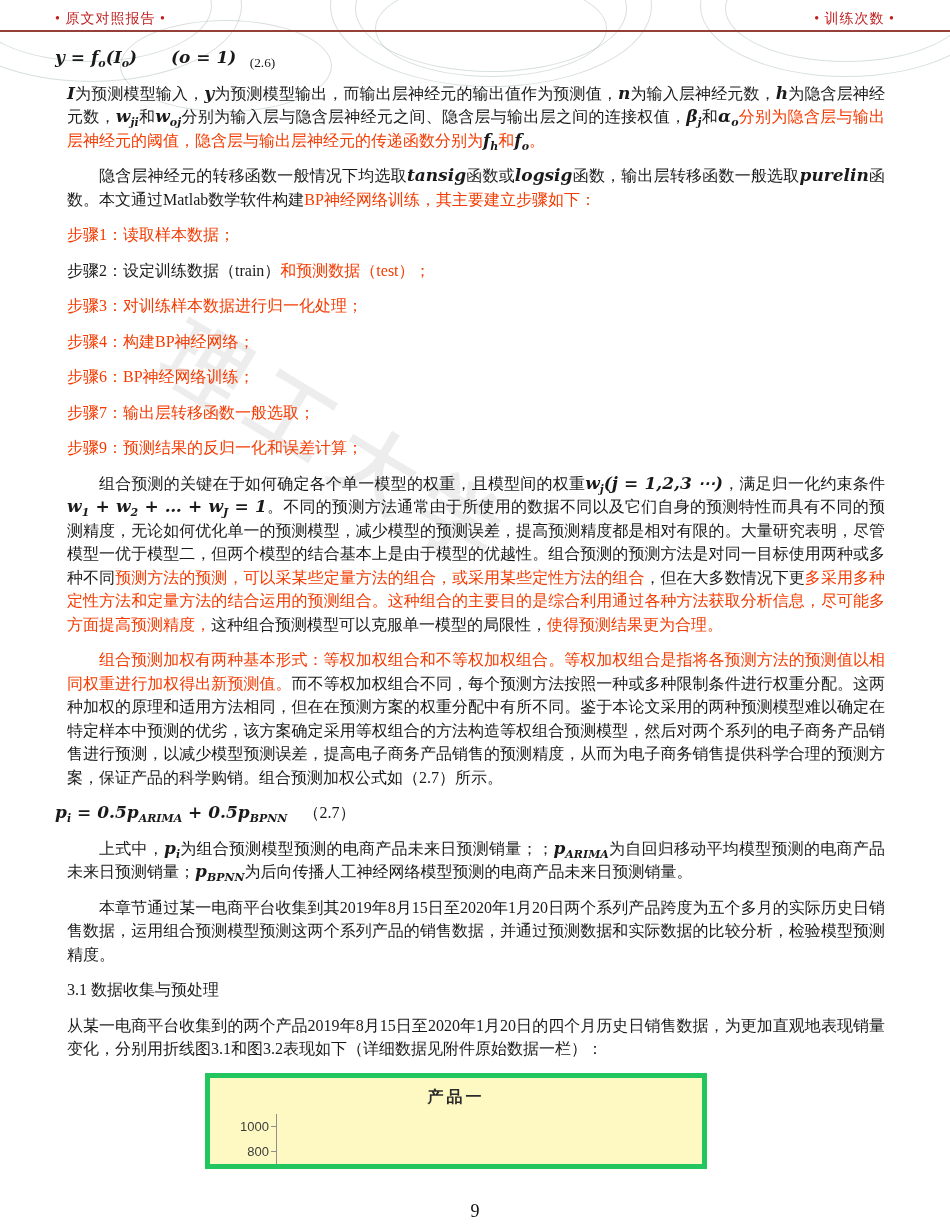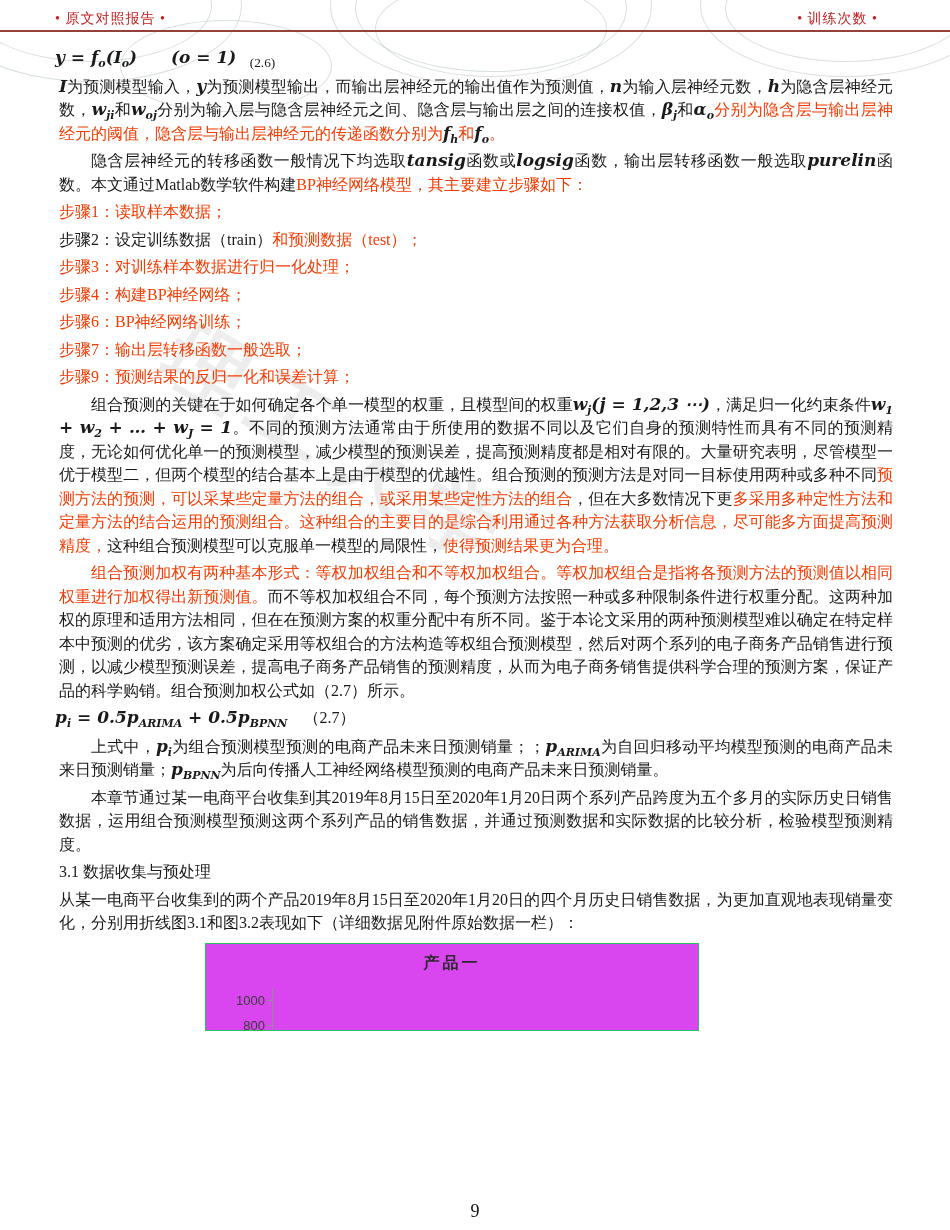--- a/index.html
+++ b/index.html
@@ -26,62 +26,62 @@
   .g1 { left: -60px; top: -70px; width: 300px; height: 150px; }
   .g2 { left: -30px; top: -50px; width: 240px; height: 110px; }
   .g3 { left: 330px; top: -75px; width: 320px; height: 160px; }
   .g4 { left: 355px; top: -55px; width: 270px; height: 125px; }
   .g5 { left: 375px; top: -20px; width: 230px; height: 95px; }
   .g6 { left: 700px; top: -65px; width: 290px; height: 140px; }
   .g7 { left: 725px; top: -45px; width: 240px; height: 105px; }
   .g8 { left: 120px; top: 20px; width: 210px; height: 90px; }
 
   .header {
-    position: absolute; top: 10px; left: 55px; right: 72px;
+    position: absolute; top: 10px; left: 55px; right: 55px;
     display: flex; justify-content: space-between;
     font-size: 14px; color: var(--header-red, #c02020); letter-spacing: 1px;
   }
   .rule {
     position: absolute; top: 30px; left: 0; width: 950px; height: 2px;
     background: var(--rule-red, #96403a);
   }
   .watermark {
     position: absolute; top: 300px; left: 200px;
     transform: rotate(31deg); transform-origin: left top;
     font-size: 82px; font-weight: bold; letter-spacing: 16px;
     color: rgba(80, 80, 80, 0.10); white-space: nowrap;
     pointer-events: none; user-select: none;
   }
   .content {
     position: absolute; top: 44px; left: 55px; width: 842px;
   }
   .para {
-    margin: 4px; font-size: 16px; line-height: 23.5px; text-align: justify;
+    margin: 12px; font-size: 16px; line-height: 23.5px; text-align: justify;
   }
   .para.indent { text-indent: 2em; }
   .para.formula { margin: 2px 0 5px; text-align: left; }
   .red { color: var(--body-red, #f43b02); }
   .math {
     font-family: "DejaVu Serif", serif; font-style: italic; font-weight: bold;
   }
   span.math { font-size: 17px; }
   sub.math { font-size: 11px; font-weight: bold; }
   .math-big { font-size: 19px; }
   sub { line-height: 0; }
 
   .figure { margin-top: 8px; margin-left: 150px; }
   .chart-box {
-    width: 492px; height: 86px; border: 1px solid #22c55e; background: #d946ef;
+    width: 492px; height: 86px; border: 5px solid #22c55e; background: #fef9c3;
     overflow: hidden; font-family: "Liberation Sans", sans-serif;
   }
   .chart-title {
     text-align: center; font-size: 16px; font-weight: bold; margin-top: 9px;
     letter-spacing: 3px; color: #2b2b2b; font-family: "Liberation Serif", serif;
   }
-  .chart-plot { display: flex; margin-top: 14px; }
+  .chart-plot { display: flex; margin-top: 6px; }
   .y-axis { width: 66px; text-align: right; font-size: 13px; color: #3c3c3c; }
   .ytick { height: 25px; line-height: 25px; padding-right: 7px; position: relative; }
   .ytick::after {
     content: ""; position: absolute; right: 0; top: 50%;
     width: 5px; height: 1px; background: #8f8f8f;
   }
   .plot-area { border-left: 1px solid #8f8f8f; flex: 1; height: 62px; }
 
   .page-number {
     position: absolute; bottom: 8px; left: 0; width: 950px;
@@ -107,21 +107,21 @@
   <span>• 训练次数 •</span>
 </div>
 <div class="rule"></div>
 
 <div class="watermark">理工大学</div>
 
 <div class="content">
   <div>
       <p class="para formula"><span class="math">y</span><span class="math"> = </span><span class="math">f</span><sub class="math">o</sub><span class="math">(</span><span class="math">I</span><sub class="math">o</sub><span class="math">)</span><span class="math">　　(o = 1)</span><sub>　(2.6)</sub></p>
       <p class="para"><span class="math math-big">I</span><span>为预测模型输入，</span><span class="math math-big">y</span><span>为预测模型输出，而输出层神经元的输出值作为预测值，</span><span class="math math-big">n</span><span>为输入层神经元数，</span><span class="math math-big">h</span><span>为隐含层神经元数，</span><span class="math">w</span><sub class="math">ji</sub><span>和</span><span class="math">w</span><sub class="math">oj</sub><span>分别为输入层与隐含层神经元之间、隐含层与输出层之间的连接权值，</span><span class="math">β</span><sub class="math">j</sub><span>和</span><span class="math">α</span><sub class="math">o</sub><span class="red">分别为隐含层与输出层神经元的阈值，隐含层与输出层神经元的传递函数分别为</span><span class="math">f</span><sub class="math">h</sub><span class="red">和</span><span class="math">f</span><sub class="math">o</sub><span class="red">。</span></p>
-      <p class="para indent"><span>隐含层神经元的转移函数一般情况下均选取</span><span class="math">tansig</span><span>函数或</span><span class="math">logsig</span><span>函数，输出层转移函数一般选取</span><span class="math">purelin</span><span>函数。本文通过Matlab数学软件构建</span><span class="red">BP神经网络模型，其主要建立步骤如下：</span></p>
+      <p class="para indent"><span>隐含层神经元的转移函数一般情况下均选取</span><span class="math">tansig</span><span>函数或</span><span class="math">logsig</span><span>函数，输出层转移函数一般选取</span><span class="math">purelin</span><span>函数。本文通过Matlab数学软件构建</span><span class="red">BP神经网络训练，其主要建立步骤如下：</span></p>
       <p class="para"><span class="red">步骤1：读取样本数据；</span></p>
       <p class="para"><span>步骤2：设定训练数据（train）</span><span class="red">和预测数据（test）；</span></p>
       <p class="para"><span class="red">步骤3：对训练样本数据进行归一化处理；</span></p>
       <p class="para"><span class="red">步骤4：构建BP神经网络；</span></p>
       <p class="para"><span class="red">步骤6：BP神经网络训练；</span></p>
       <p class="para"><span class="red">步骤7：输出层转移函数一般选取；</span></p>
       <p class="para"><span class="red">步骤9：预测结果的反归一化和误差计算；</span></p>
       <p class="para indent"><span>组合预测的关键在于如何确定各个单一模型的权重，且模型间的权重</span><span class="math">w</span><sub class="math">j</sub><span class="math">(j = 1,2,3 ⋯)</span><span>，满足归一化约束条件</span><span class="math">w</span><sub class="math">1</sub><span class="math"> + </span><span class="math">w</span><sub class="math">2</sub><span class="math"> + … + </span><span class="math">w</span><sub class="math">J</sub><span class="math"> = 1</span><span>。不同的预测方法通常由于所使用的数据不同以及它们自身的预测特性而具有不同的预测精度，无论如何优化单一的预测模型，减少模型的预测误差，提高预测精度都是相对有限的。大量研究表明，尽管模型一优于模型二，但两个模型的结合基本上是由于模型的优越性。组合预测的预测方法是对同一目标使用两种或多种不同</span><span class="red">预测方法的预测，可以采某些定量方法的组合，或采用某些定性方法的组合</span><span>，但在大多数情况下更</span><span class="red">多采用多种定性方法和定量方法的结合运用的预测组合。这种组合的主要目的是综合利用通过各种方法获取分析信息，尽可能多方面提高预测精度，</span><span>这种组合预测模型可以克服单一模型的局限性，</span><span class="red">使得预测结果更为合理。</span></p>
       <p class="para indent"><span class="red">组合预测加权有两种基本形式：等权加权组合和不等权加权组合。等权加权组合是指将各预测方法的预测值以相同权重进行加权得出新预测值。</span><span>而不等权加权组合不同，每个预测方法按照一种或多种限制条件进行权重分配。这两种加权的原理和适用方法相同，但在在预测方案的权重分配中有所不同。鉴于本论文采用的两种预测模型难以确定在特定样本中预测的优劣，该方案确定采用等权组合的方法构造等权组合预测模型，然后对两个系列的电子商务产品销售进行预测，以减少模型预测误差，提高电子商务产品销售的预测精度，从而为电子商务销售提供科学合理的预测方案，保证产品的科学购销。组合预测加权公式如（2.7）所示。</span></p>
       <p class="para formula"><span class="math">p</span><sub class="math">i</sub><span class="math"> = 0.5</span><span class="math">p</span><sub class="math">ARIMA</sub><span class="math"> + 0.5</span><span class="math">p</span><sub class="math">BPNN</sub><span>　（2.7）</span></p>

